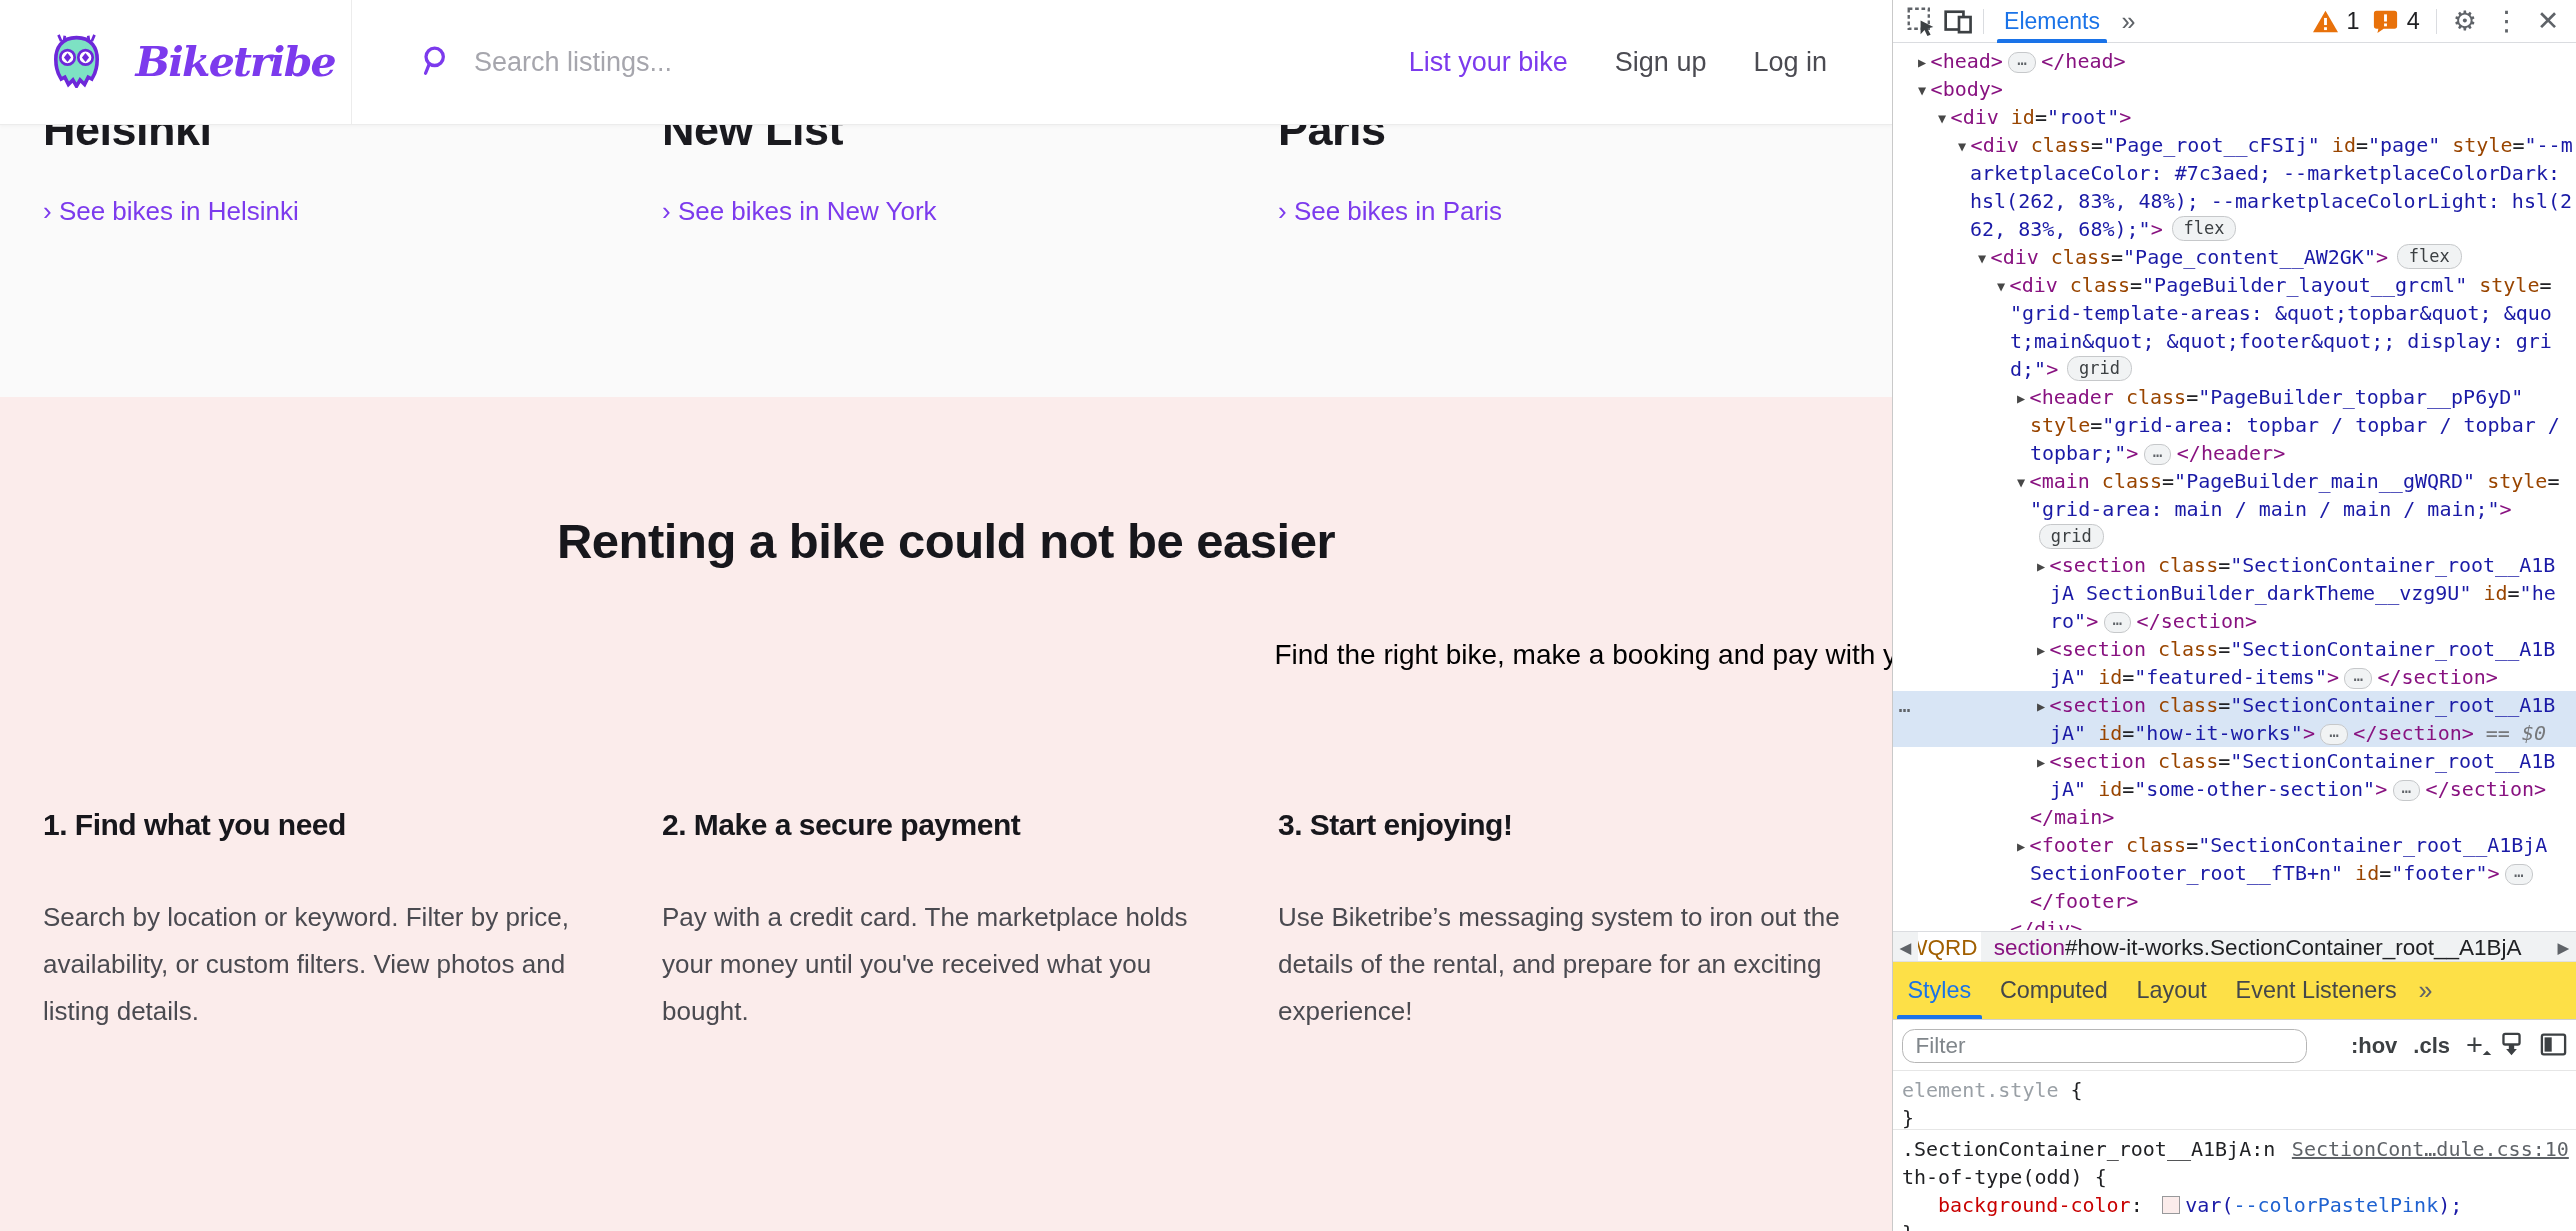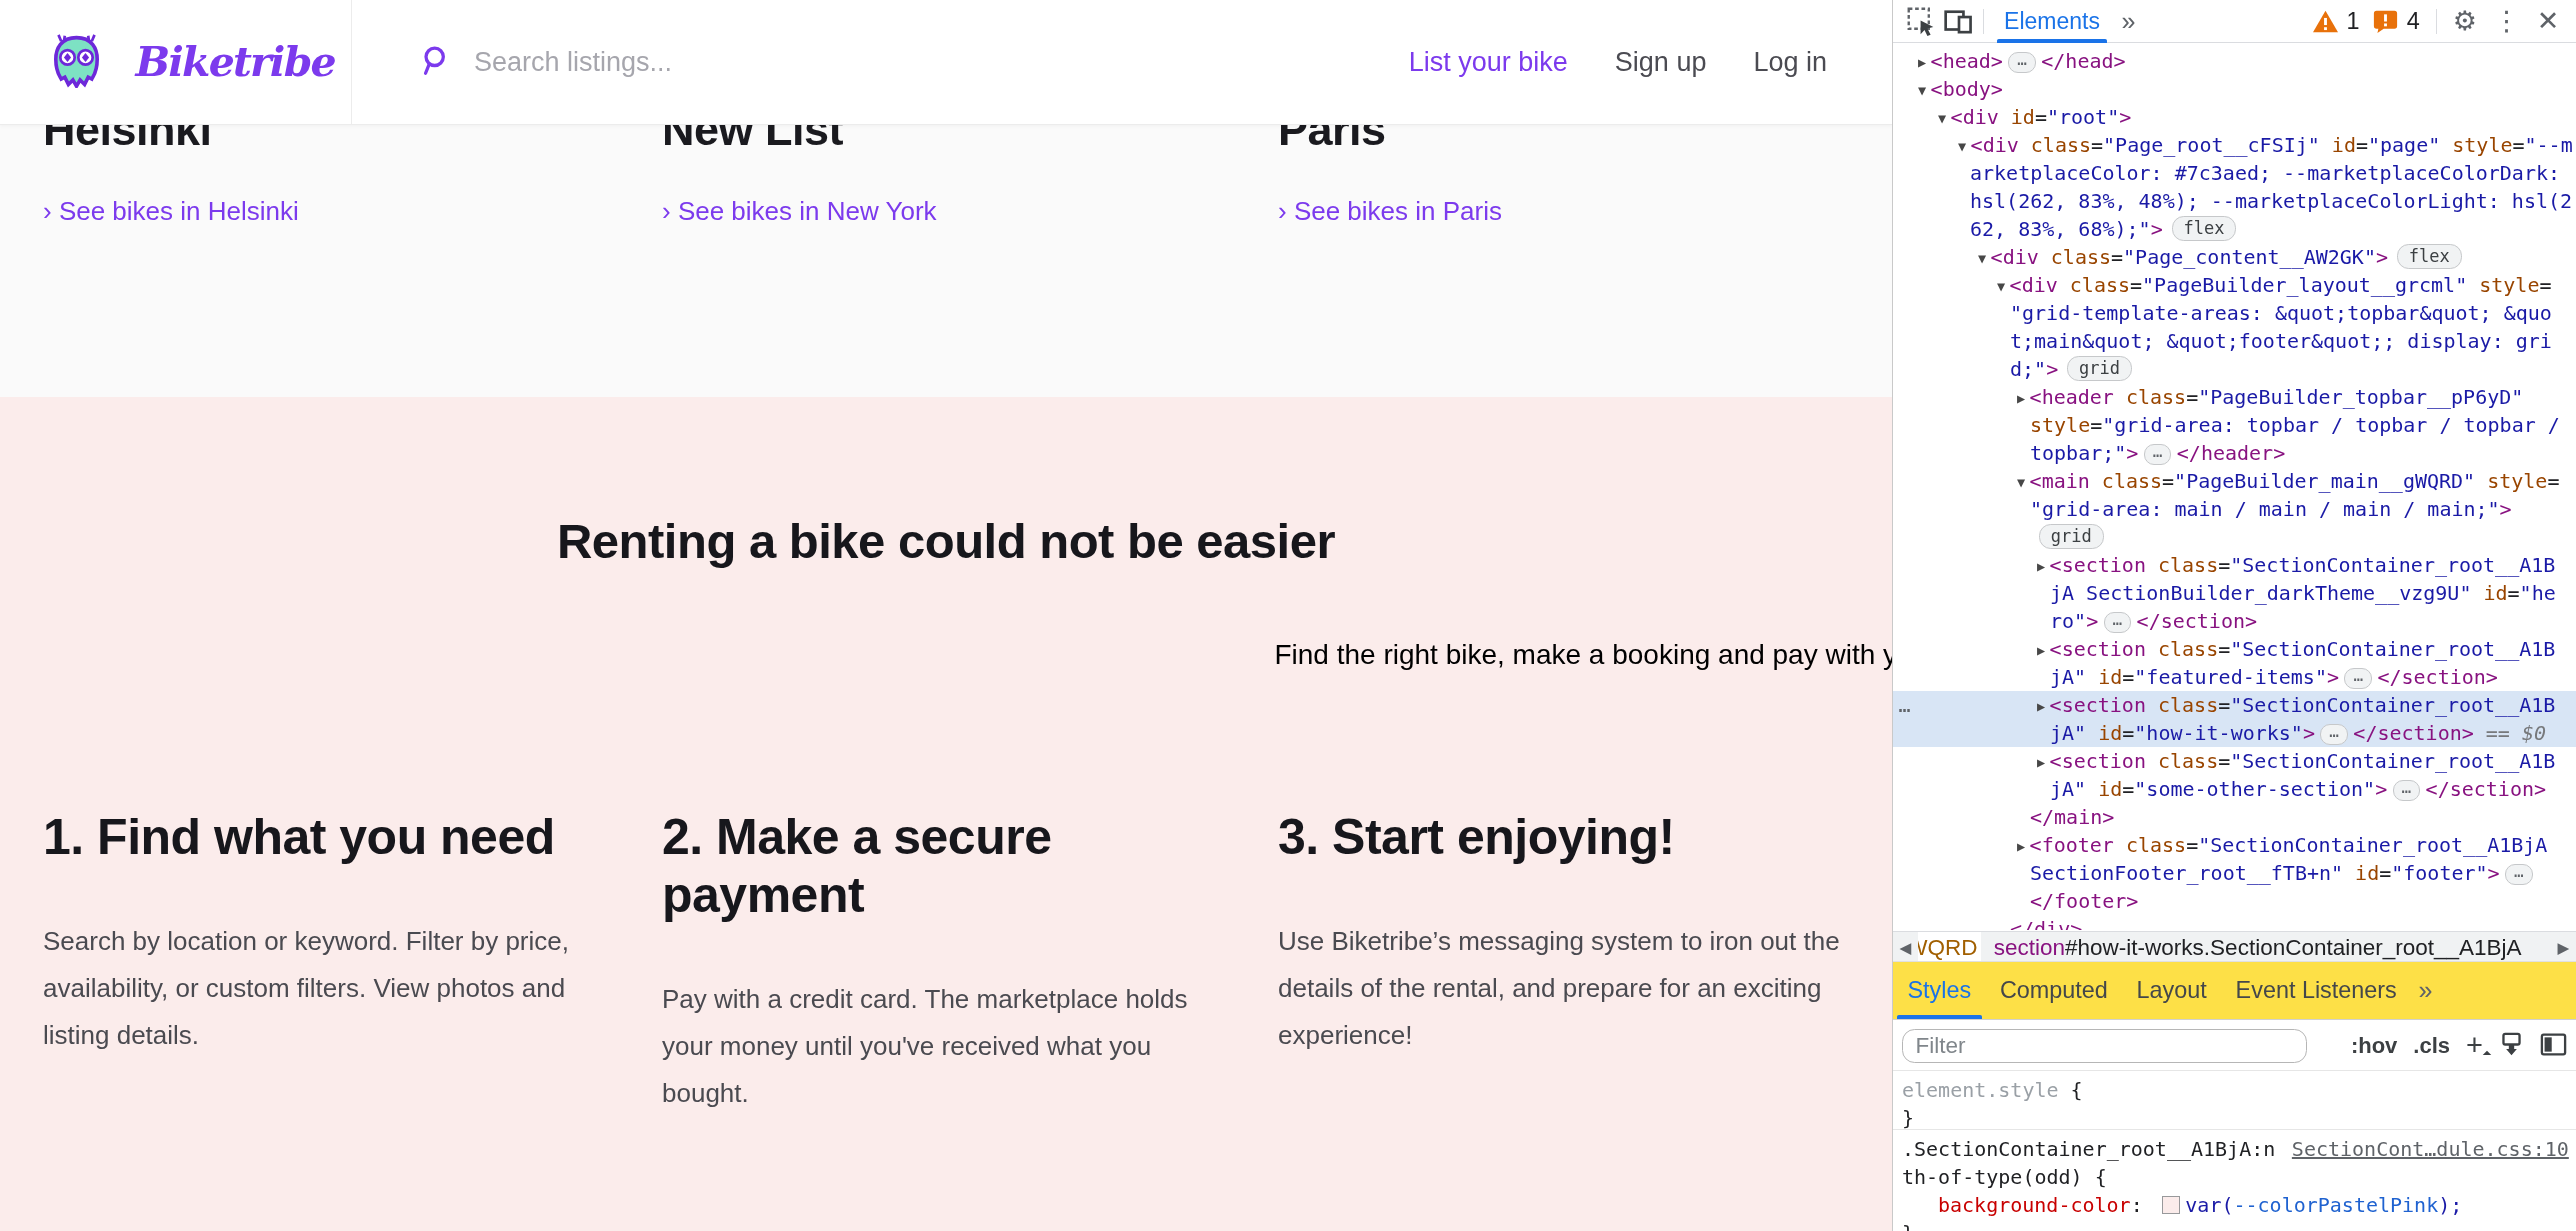--- a/index.html
+++ b/index.html
@@ -17,21 +17,21 @@
   .search-wrap{position:absolute;left:421px;top:0;height:124px;display:flex;align-items:center;gap:20px;}
   .search-input{border:none;outline:none;background:transparent;font-size:27px;color:#4a4a4a;width:630px;font-family:"Liberation Sans",sans-serif;}
   .search-input::placeholder{color:#a6a6ad;}
   .tb-links{position:absolute;right:0;top:0;height:124px;display:flex;align-items:center;gap:47px;padding-right:65px;}
   .tb-link{font-size:27px;color:#4b4b52;cursor:pointer;white-space:nowrap;}
   .tb-link.purple{color:#7c3aed;}
   .pink{position:absolute;left:0;top:397px;width:1892px;height:834px;background:#fbeceb;}
   .hiw-title{position:absolute;left:0;top:116px;width:1892px;text-align:center;font-size:49px;font-weight:700;color:#17171c;letter-spacing:-0.5px;}
   .hiw-sub{position:absolute;left:0;top:242px;width:2196px;text-align:right;font-size:28px;color:#000000;}
   .step{position:absolute;top:411px;width:583px;}
-  .step-title{font-size:50px;font-weight:700;color:#17171c;letter-spacing:-0.5px;}
+  .step-title{font-size:30px;font-weight:700;color:#17171c;letter-spacing:-0.5px;}
   .step-text{margin-top:52px;font-size:26px;line-height:47px;color:#4a4a50;}
   
   .devtools{position:absolute;left:1892px;top:0;width:684px;height:1231px;background:#fff;border-left:0.9px solid #c9c9c9;box-sizing:border-box;}
   .dt-toolbar{position:absolute;left:0;top:0;width:100%;height:43px;border-bottom:0.9px solid #dadce0;display:flex;align-items:center;box-sizing:border-box;padding:0 9px;}
   .dt-ico{display:flex;align-items:center;justify-content:center;width:38px;height:36px;cursor:pointer;color:#5f6368;}
   .dt-sep{width:0.9px;height:25px;background:#dadce0;margin:0 5.4px;}
   .dt-tab{position:relative;height:43px;display:flex;align-items:center;padding:0 14.4px;font-size:23px;color:#1a73e8;cursor:pointer;}
   .dt-tab .underline{position:absolute;left:7.2px;right:7.2px;bottom:0;height:3.6px;background:#1a73e8;border-radius:1.8px 1.8px 0 0;}
   .dt-more{font-size:25px;color:#5f6368;padding:0 7.2px;cursor:pointer;}
   .dt-right{margin-left:auto;display:flex;align-items:center;gap:3.6px;}

